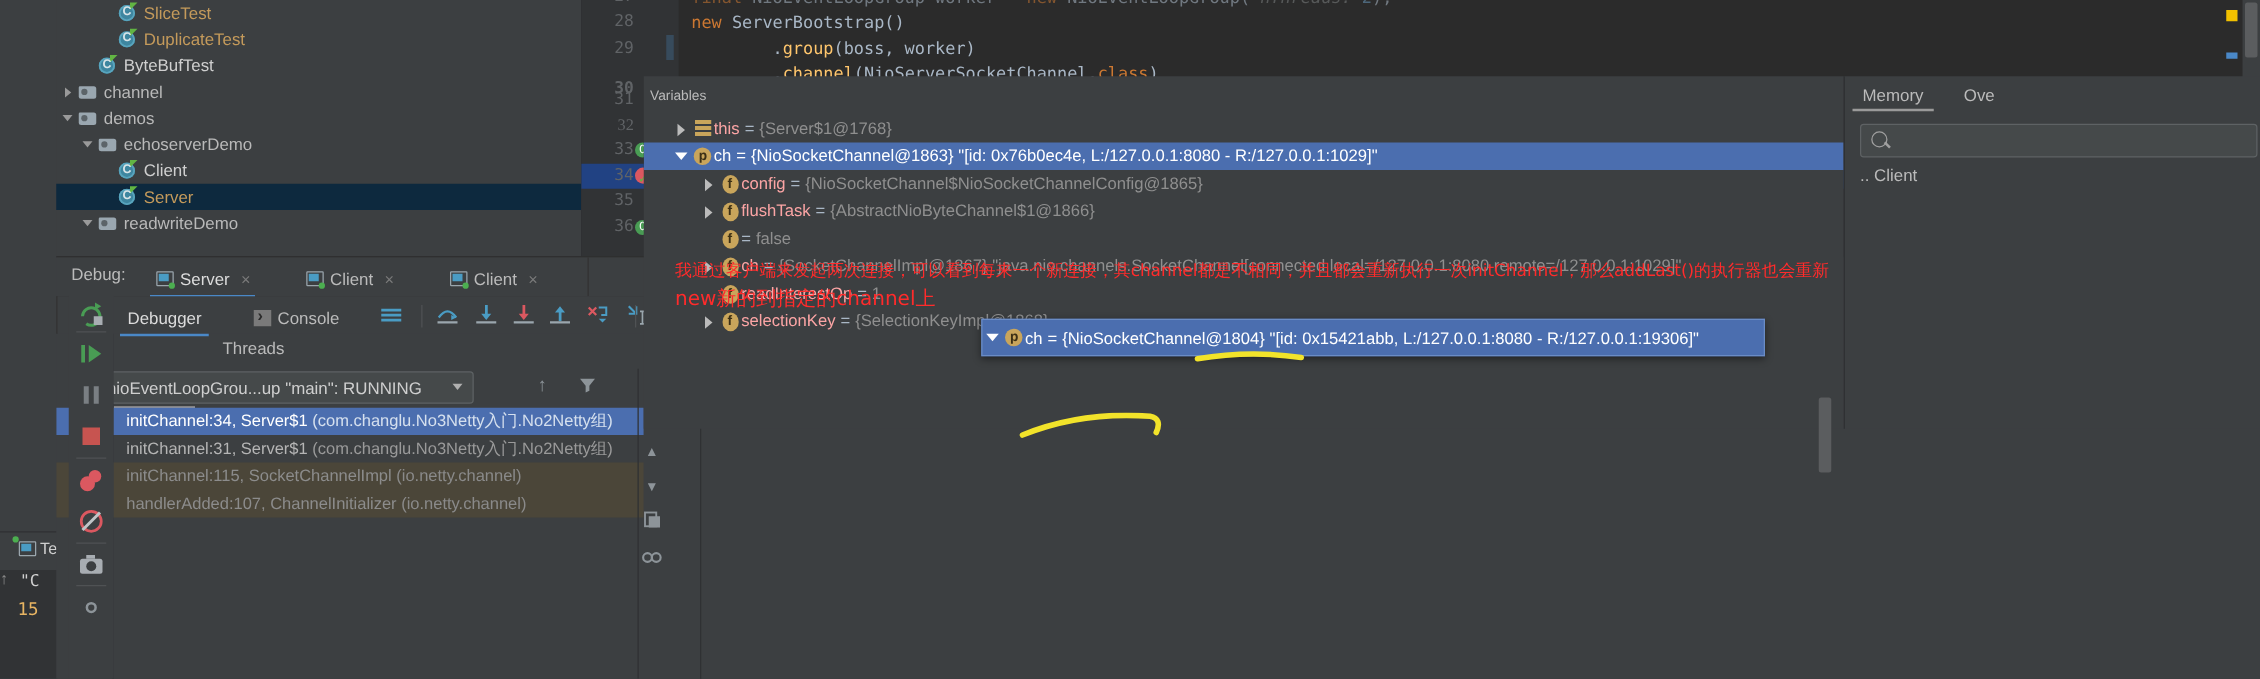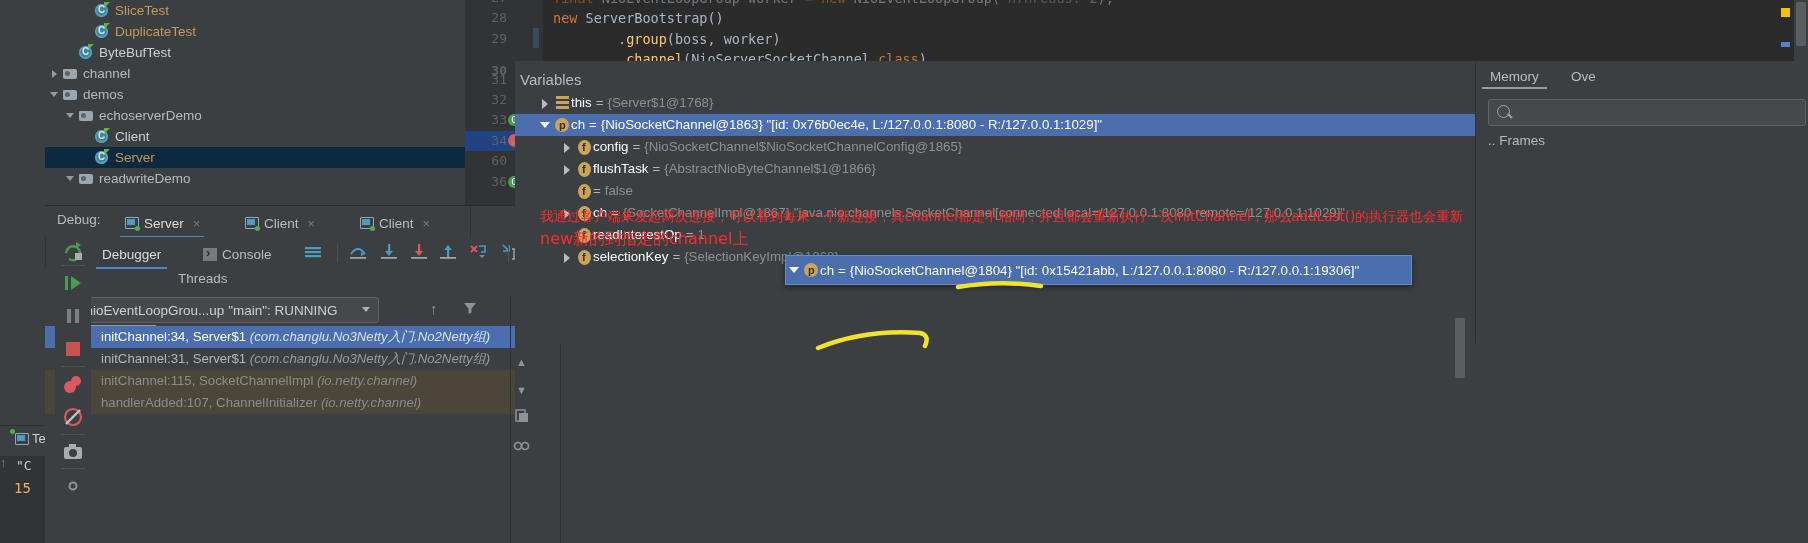--- a/index.html
+++ b/index.html
@@ -87,47 +87,47 @@
 
   #thread-combo{position:absolute;left:57px;top:297px;width:320px;height:24px;background:#45494a;border:1px solid #5e6264;border-radius:3px;
      display:flex;align-items:center;font-size:13.5px;color:#cfcfcf;}
   .combo-check{color:#e8912d;font-size:14px;font-weight:bold;padding:0 5px 0 6px;}
   .combo-arrow{position:absolute;right:8px;top:9px;border-top:5px solid #b0b0b0;border-left:4px solid transparent;border-right:4px solid transparent;}
 
   #frames-list{position:absolute;left:45px;top:326px;width:470px;height:217px;overflow:hidden;}
   .frame-row{height:22px;line-height:22px;white-space:nowrap;font-size:13.2px;padding-left:56px;color:#b5b5b5;}
   .frame-row.selected{background:#4b6eaf;color:#ffffff;}
   .frame-row.lib{background:#4b4639;color:#8c8c8c;}
-  .frame-pkg{font-style:italic;color:#9a9a9a;}
+  .frame-pkg{color:#9a9a9a;}
   .frame-row.selected .frame-pkg{color:#d5e0ee;}
   .frame-row.lib .frame-pkg,.frame-row.lib2 .frame-pkg{color:#8a8a8a;}
 
   
   #dbg-side{position:absolute;left:55px;top:236px;width:36px;height:307px;background:#3c3f41;}
   .sideicon{position:absolute;left:6px;width:24px;height:24px;}
 
   
   #vars-panel{position:absolute;left:515px;top:61px;width:960px;height:282px;background:#3c3f41;}
-  #vars-title{position:absolute;left:5px;top:10px;font-size:15px;color:#bbbbbb;}
+  #vars-title{position:absolute;left:5px;top:10px;font-size:11px;color:#bbbbbb;}
   #vars-list{position:absolute;left:0;top:31px;width:960px;height:250px;overflow:hidden;}
   .var-row{height:22px;line-height:22px;white-space:nowrap;font-size:13.3px;display:flex;align-items:center;}
   .var-row.selected{background:#4b6eaf;}
   .vtw{width:16px;flex:none;position:relative;height:22px;}
   .vtw.right::after{content:"";position:absolute;left:5px;top:7px;border-left:6px solid #bbb;border-top:5px solid transparent;border-bottom:5px solid transparent;}
   .vtw.down::after{content:"";position:absolute;left:3px;top:8px;border-top:6px solid #bbb;border-left:5px solid transparent;border-right:5px solid transparent;}
   .vtw.down.white::after{border-top-color:#fff;}
   .vico{width:18px;flex:none;position:relative;height:22px;}
   .vico-p::before{content:"";position:absolute;left:2px;top:4px;width:14px;height:14px;border-radius:50%;background:#c9a55b;}
   .vico-p::after{content:"p";position:absolute;left:6px;top:2px;font-size:11px;color:#3b2f15;font-weight:bold;line-height:18px;}
   .vico-f::before{content:"";position:absolute;left:3px;top:4px;width:13px;height:15px;border-radius:50%;background:#c9a55b;}
   .vico-f::after{content:"f";position:absolute;left:7px;top:2px;font-size:11px;color:#3b2f15;font-weight:bold;line-height:18px;}
   .vico-this{position:relative;}
   .vico-this::before{content:"";position:absolute;left:3px;top:4px;width:13px;height:14px;
      background:repeating-linear-gradient(#c9a55b 0 3px,#3c3f41 3px 5px);}
-  .vname{color:#ffffff;padding-right:4px;}
+  .vname{color:#fca5a5;padding-right:4px;}
   .var-row.selected .vname{color:#ffffff;}
   .veq{color:#a9b7c6;padding:0 4px 0 0;}
   .var-row.selected .veq{color:#ffffff;}
   .vval{color:#8f8f8f;}
   .var-row.selected .vval{color:#ffffff;}
 
   
   #var-tooltip{position:absolute;left:785px;top:255px;width:625px;height:28px;background:#4b6eaf;
      border:1px solid #6a8cc6;box-shadow:0 2px 6px rgba(0,0,0,.45);display:flex;align-items:center;z-index:40;font-size:13.3px;}
   #var-tooltip .vname,#var-tooltip .veq,#var-tooltip .vval{color:#ffffff;}
@@ -218,24 +218,24 @@
 
 <div class="abs" id="editor">
   <div class="gutter"></div>
   <div class="changebar" style="top:28px;height:20px;"></div>
   <div id="code-lines">
       <div class="code-line" style="top: -12px;"><span class="ln" style="top: 0px;">27</span><span class="ctext" style="top: 0px; opacity: 0.55;"><span class="kw">final</span> NioEventLoopGroup worker = <span class="kw">new</span> NioEventLoopGroup( <span class="hint">nThreads: </span><span class="num">2</span>);</span></div>
       <div class="code-line" style="top: 8.4px;"><span class="ln" style="top: 0px;">28</span><span class="ctext" style="top: 0px;"><span class="kw">new</span> ServerBootstrap()</span></div>
       <div class="code-line" style="top: 28.8px; text-decoration: underline;"><span class="ln" style="top: 0px;">29</span><span class="ctext" style="top: 0px;">        .<span class="mth">group</span>(boss, worker)</span></div>
       <div class="code-line" style="top: 49.2px;"><span class="ln" style="top: 12px; font-weight: bold;">30</span><span class="ctext" style="top: 0px;">        .<span class="mth">channel</span>(NioServerSocketChannel.<span class="kw">class</span>)</span></div>
       <div class="code-line" style="top: 69.6px;"><span class="ln" style="top: 0px;">31</span><span class="ctext" style="top: 0px;">        .<span class="mth">childHandler</span>(<span class="kw">new</span> ChannelInitializer&lt;NioSocketChannel&gt;() {</span><span class="fold"></span></div>
-      <div class="code-line" style="top: 90px;"><span class="ln" style="top: 0px;">32</span><span class="ctext" style="top: 0px;">            <span <span="" class="kw">class</span>="anno"&gt;@Override</span></div>
+      <div class="code-line" style="top: 90px;"><span class="ln" style="top: 0px; font-family: Liberation Serif, serif;">32</span><span class="ctext" style="top: 0px;">            <span <span="" class="kw">class</span>="anno"&gt;@Override</span></div>
       <div class="code-line" style="top: 110.4px;"><span class="ln" style="top: 0px;">33</span><span class="ctext" style="top: 0px;">            <span class="kw">protected</span> <span class="kw">void</span> <span class="mth">initChannel</span>(NioSocketChannel ch) <span class="kw">throws</span> Exception {</span><span class="fold"></span><span class="mark-green">0</span><span class="arrow-up">↑</span><span class="ctext hintv" style="top: 0px; left: 705px;">ch: "[id: 0x76b0ec4e, L:/GΔ</span></div>
       <div class="code-line hl-line" style="top: 130.8px;"><span class="ln" style="top: 0px;">34</span><span class="ctext" style="top: 0px;">                ch.<span class="mth">pipeline</span>().<span class="mth">addLast</span>(<span class="kw">new</span> ChannelInboundHandlerAdapter(){</span><span class="fold"></span><span class="bp"></span><span class="bp-check">✓</span><span class="bulb"></span><span class="ctext hintv" style="top: 0px; left: 743px;">ch: "[id: 0x76b0ec4e, L:/127.0.0</span></div>
-      <div class="code-line" style="top: 151.2px;"><span class="ln" style="top: 0px;">60</span><span class="ctext" style="top: 0px;">                    <span <span="" class="kw">class</span>="anno"&gt;@Override</span></div>
+      <div class="code-line" style="top: 151.2px;"><span class="ln" style="top: 0px;">35</span><span class="ctext" style="top: 0px;">                    <span <span="" class="kw">class</span>="anno"&gt;@Override</span></div>
       <div class="code-line" style="top: 171.6px;"><span class="ln" style="top: 0px;">36</span><span class="ctext" style="top: 0px;">                    <span class="kw">public</span> <span class="kw">void</span> <span class="mth">channelRead</span>(ChannelHandlerContext ctx, Object msg) <span class="kw">throws</span> Exception {</span><span class="mark-green">0</span><span class="arrow-up">↑</span></div>
     </div>
   <div class="ed-scroll">
     <div class="ed-scroll-thumb"></div>
   </div>
   <div class="abs" style="right:18px;top:8px;width:9px;height:9px;background:#f2c100;"></div>
   <div class="abs" style="right:18px;top:42px;width:9px;height:5px;background:#4a88c7;"></div>
 </div>
 
 <div class="abs" id="left-gutter"></div>
@@ -534,21 +534,21 @@
   <span class="veq">=</span>
   <span class="vval">{NioSocketChannel@1804} "[id: 0x15421abb, L:/127.0.0.1:8080 - R:/127.0.0.1:19306]"</span>
 </div>
 
 <div class="abs" id="memory-panel">
   <span class="mem-tab active" style="left:14px;">Memory</span>
   <span class="mem-tab" style="left:95px;">Ove</span>
   <div id="mem-search">
     <span class="searchglass"></span>
   </div>
-  <span id="mem-col">.. Frames</span>
+  <span id="mem-col">.. Client</span>
 </div>
 
 <div class="annot-red" style="left:540px;top:208px;font-size:13.5px;">我通过客户端来发起两次连接，可以看到每来一个新连接，其channel都是不相同，并且都会重新执行一次initChannel，那么addLast()的执行器也会重新</div>
 <div class="annot-red" style="left:540px;top:229px;font-size:16px;">new新的到指定的channel上</div>
 
 <svg class="hl-yellow" style="left:955px;top:278px;" width="90" height="18">
   <path d="M3 9 Q45 2 86 8" stroke="#f2e32a" stroke-width="4.5" fill="none" stroke-linecap="round"></path>
 </svg>
 <svg class="hl-yellow" style="left:815px;top:330px;" width="120" height="24">
   <path d="M3 18 Q50 -1 105 3 Q115 5 110 16" stroke="#f2e32a" stroke-width="4.5" fill="none" stroke-linecap="round"></path>

